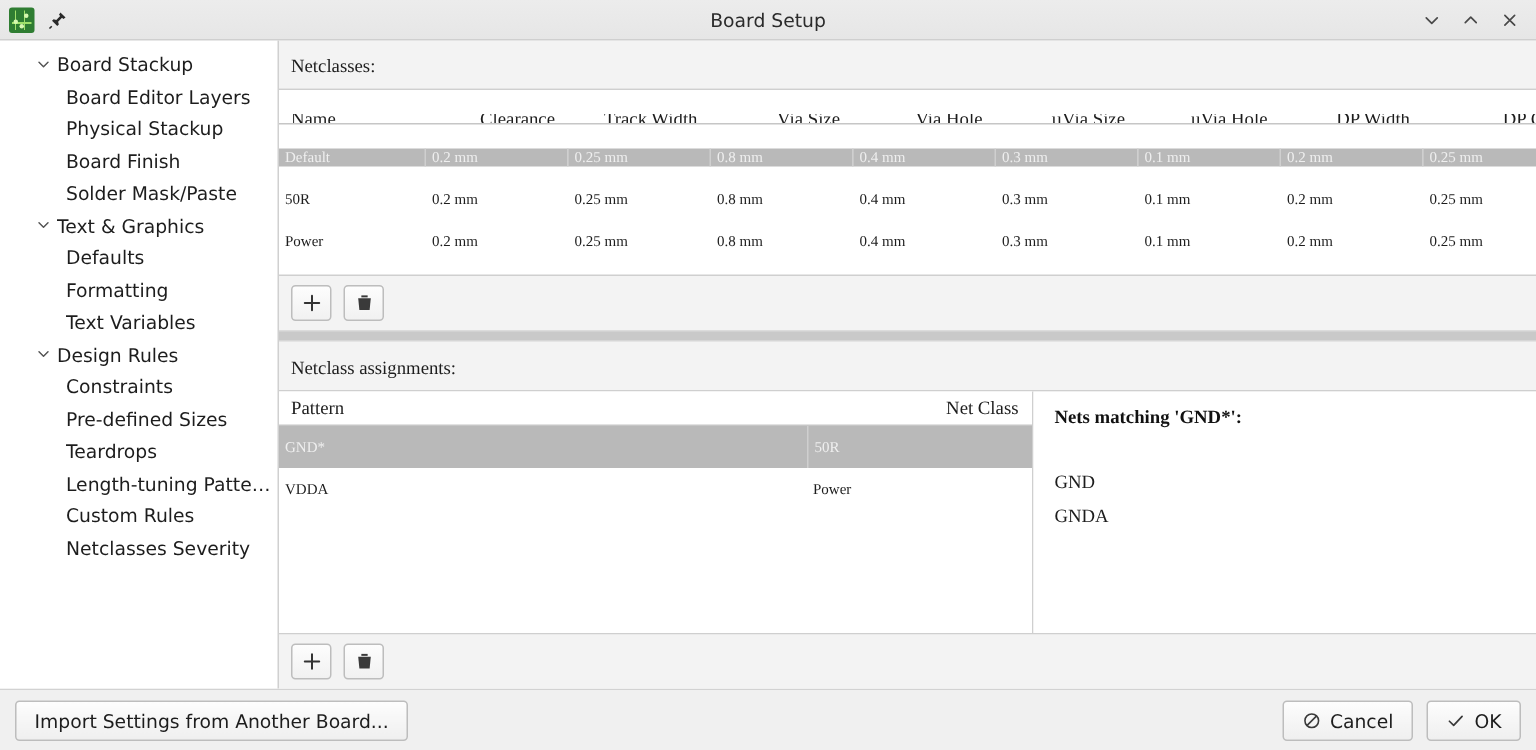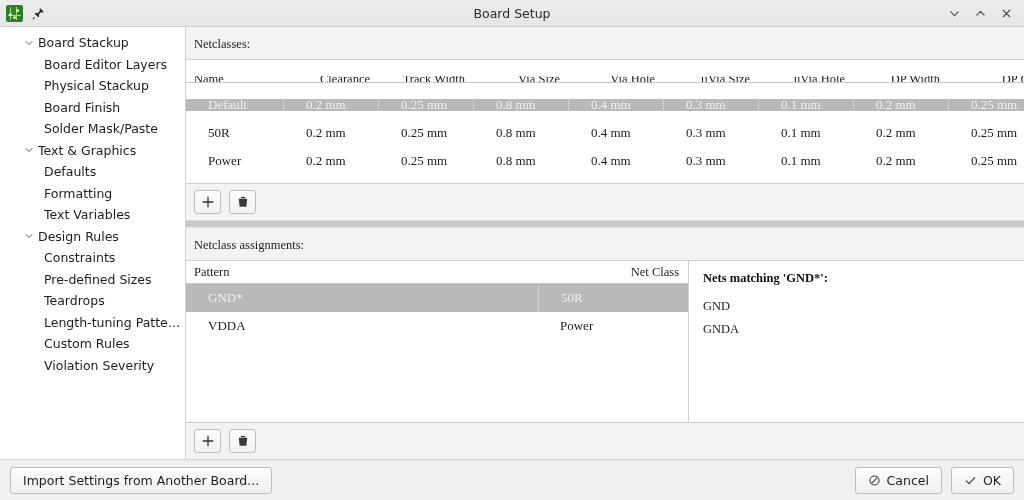--- a/index.html
+++ b/index.html
@@ -194,24 +194,24 @@
     overflow: hidden;
     cursor: default;
   }
   .gh.left { justify-content: flex-start; padding-left: 8px; padding-right: 0; }
   .grow {
     display: flex;
     height: 28px;
     box-sizing: border-box;
   }
   .gc {
-    font-size: 13px;
-    display: flex;
-    align-items: center;
-    padding-left: 22px;
+    font-size: 10px;
+    display: flex;
+    align-items: center;
+    padding-left: 4px;
     box-sizing: border-box;
     flex: none;
     white-space: nowrap;
     overflow: hidden;
     cursor: default;
   }
   .grow.disabled .gc {
     background: #b9b9b9;
     color: #efefef;
     border-right: 1px solid #cfcfcf;
@@ -249,21 +249,21 @@
     flex: 1;
     min-width: 0;
     background: #ffffff;
     padding: 10px 14px;
     box-sizing: border-box;
   }
   .nets-title {
     font-weight: bold;
     font-size: 12.5px;
     color: #111;
-    margin-bottom: 9px;
+    margin-bottom: 24px;
   }
   .net-row {
     font-size: 12.5px;
     color: #1d1d1d;
     height: 23px;
     line-height: 23px;
     cursor: default;
   }
 
   
@@ -412,21 +412,21 @@
       <div class="tree-item child">
         <span class="tree-label">Teardrops</span>
       </div>
       <div class="tree-item child">
         <span class="tree-label">Length-tuning Patterns</span>
       </div>
       <div class="tree-item child">
         <span class="tree-label">Custom Rules</span>
       </div>
       <div class="tree-item child">
-        <span class="tree-label">Violation Severity</span>
+        <span class="tree-label">Netclasses Severity</span>
       </div>
     </div>
 
   <div class="content">
 
     <div class="section">
       <div class="sec-label">Netclasses:</div>
       <div class="grid nc-grid">
         <div class="grid-head" id="nc-head">
             <div class="gh left">Name</div>

